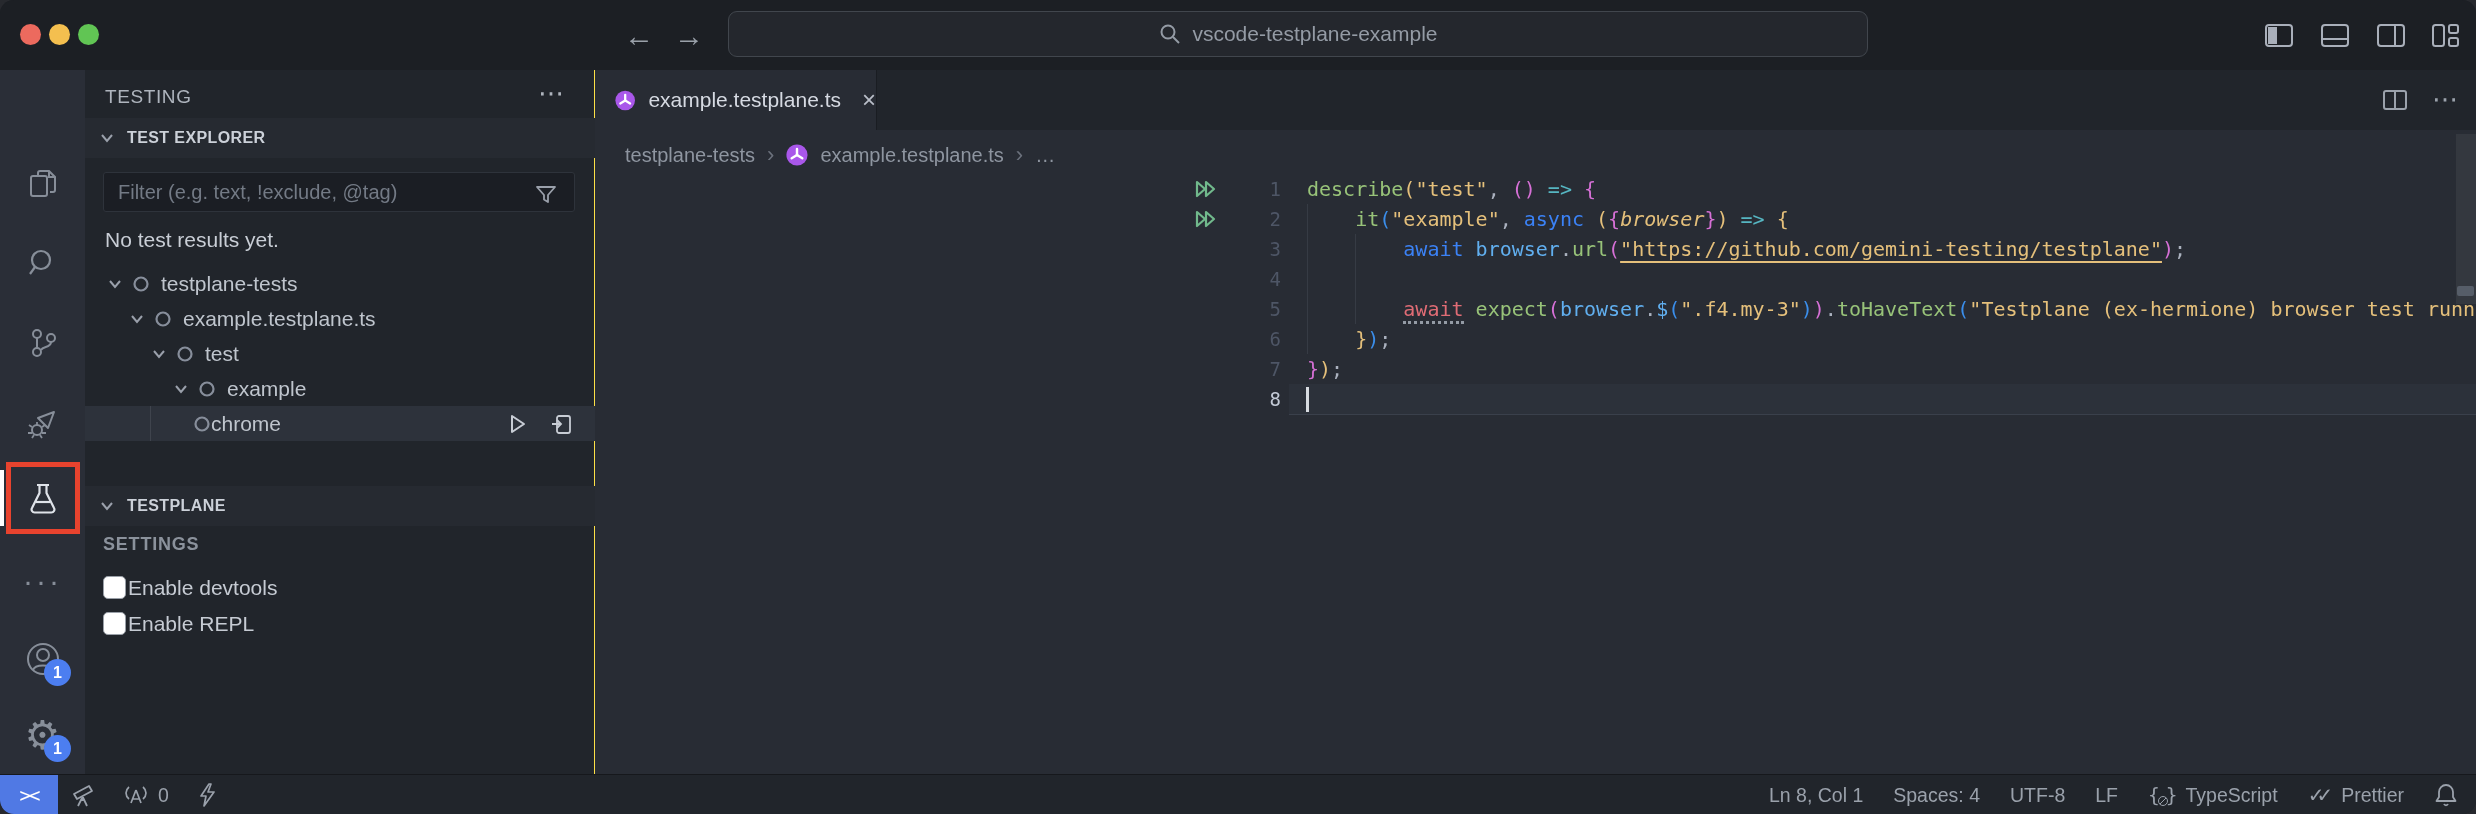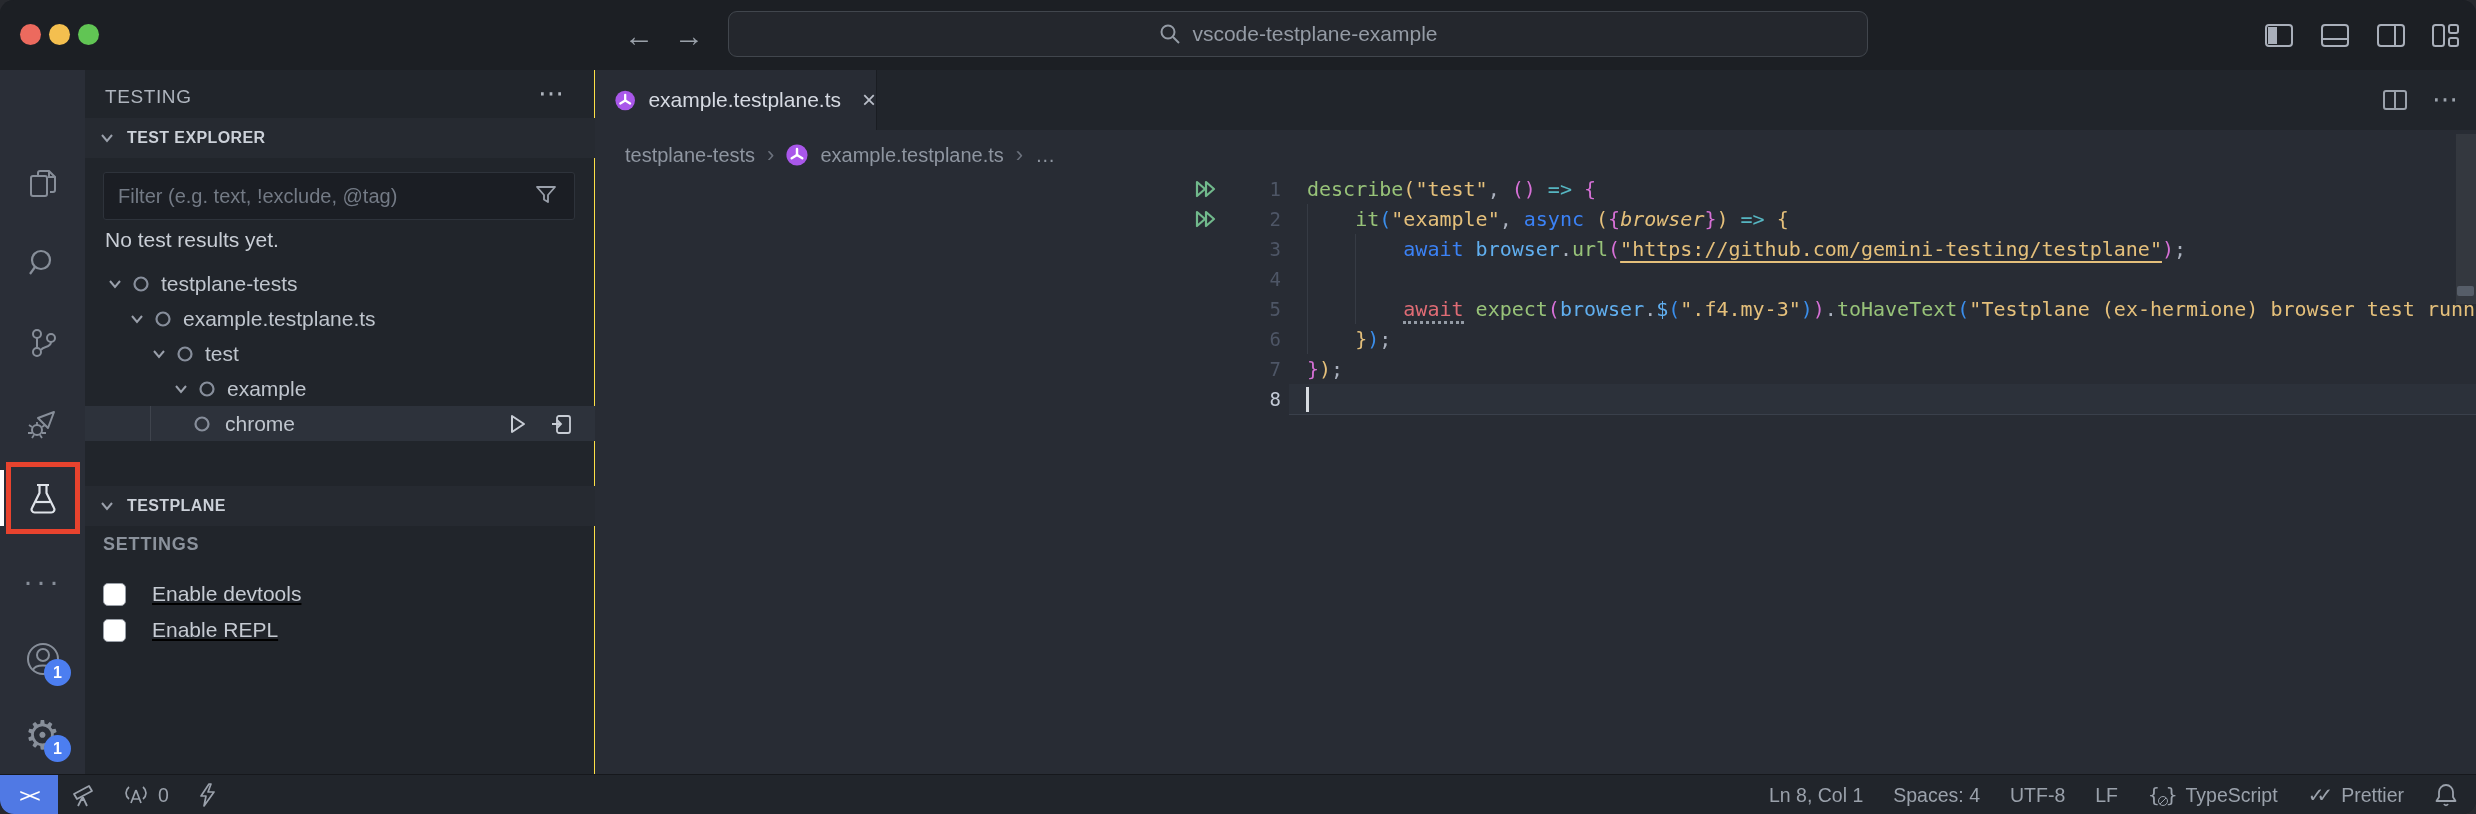--- a/index.html
+++ b/index.html
@@ -25,32 +25,32 @@
   .annotation { position:absolute; left:6px; top:392px; width:74px; height:72px; border:5px solid; z-index:5; }
   .ab-more { color:#878e99; font-size:30px; letter-spacing:3px; }
 
   
   .sidebar { position:absolute; left:85px; top:70px; width:510px; height:704px; background:#21252b; border-right:1px solid #fde047; }
   .sb-title { position:absolute; left:20px; top:16px; font-size:19px; color:#aeb4bd; letter-spacing:.6px; }
   .sb-more { position:absolute; right:28px; top:8px; color:#aeb4bd; font-size:26px; letter-spacing:2px; }
   .section-bar { position:absolute; left:0; width:510px; height:40px; background:#262a31; display:flex; align-items:center; gap:10px; padding-left:12px; }
   .section-bar .lbl { font-size:16px; font-weight:bold; color:#ccd1d9; letter-spacing:.4px; }
   .chev { stroke:#9aa0ab; fill:none; stroke-width:2; }
-  .filter { position:absolute; left:18px; top:102px; width:472px; height:48px; background:#1b1e24; border:1px solid #2e333b;
+  .filter { position:absolute; left:18px; top:102px; width:472px; height:40px; background:#1b1e24; border:1px solid #2e333b;
     border-radius:3px; color:#c8ccd4; font-size:20px; padding:0 50px 0 14px; outline:none; font-family:"Liberation Sans",sans-serif; }
   .filter::placeholder { color:#737a85; }
   .filter-icon { position:absolute; left:448px; top:112px; }
   .no-results { position:absolute; left:20px; top:158px; font-size:21px; color:#c9ced6; }
   .tree { position:absolute; left:0; top:196px; width:510px; }
   .tree-row { position:absolute; left:0; width:510px; height:35px; display:flex; align-items:center; }
   .tree-row.sel { background:#2d323b; }
   .tree-label { font-size:21px; color:#bfc5cd; }
   .tree-actions { position:absolute; right:20px; display:flex; gap:20px; align-items:center; }
   .tp-settings-h { position:absolute; left:18px; top:464px; font-size:18px; font-weight:bold; color:#8b929c; letter-spacing:.8px; }
-  .cb-row { position:absolute; left:18px; display:flex; align-items:flex-end; gap:26px; height:30px;text-decoration:underline; }
+  .cb-row { position:absolute; left:18px; display:flex; align-items:flex-start; gap:2px; height:30px; }
   .cb-box { width:23px; height:23px; background:#ffffff; border:1px solid #9aa0a8; border-radius:5px; }
   .cb-label { font-size:21px; color:#c6cbd3; }
   .indent-guide-tree { position:absolute; width:1px; background:#3f444d; }
 
   
   .editor { position:absolute; left:595px; top:70px; right:0; bottom:40px; background:#282c34; }
   .tabstrip { position:absolute; left:0; top:0; right:0; height:60px; background:#21252b; }
   .tab { position:absolute; left:0; top:0; width:282px; height:60px; background:#282c34; display:flex; align-items:center;
     gap:13px; padding-left:20px; border-right:1px solid #1a1d22; }
   .tab-label { font-size:21px; color:#d6dae2; }
@@ -232,21 +232,21 @@
           </svg>
           <svg style="position:absolute;left:113px;" width="18" height="18" viewBox="0 0 18 18">
             <circle cx="9" cy="9" r="6.5" fill="none" stroke="#878e9b" stroke-width="2.2"></circle>
           </svg>
           <span class="tree-label" style="position:absolute;left:142px;">example</span>
         </div>
         <div class="tree-row sel" style="top: 140px;">
           <svg style="position:absolute;left:108px;" width="18" height="18" viewBox="0 0 18 18">
             <circle cx="9" cy="9" r="6.5" fill="none" stroke="#878e9b" stroke-width="2.2"></circle>
           </svg>
-          <span class="tree-label" style="position:absolute;left:140px;">chrome</span>
+          <span class="tree-label" style="position:absolute;left:126px;">chrome</span>
           <span class="tree-actions">
       <svg width="24" height="24" viewBox="0 0 24 24">
               <path d="M7 4 L19 12 L7 20 Z" fill="none" stroke="#c8cdd5" stroke-width="2" stroke-linejoin="round"></path>
             </svg>
       <svg width="26" height="26" viewBox="0 0 26 26">
               <rect x="8" y="5" width="13" height="17" rx="2" fill="none" stroke="#c8cdd5" stroke-width="1.8"></rect>
               <path d="M4 13 h8 M9 9 l4 4 -4 4" fill="none" stroke="#c8cdd5" stroke-width="1.8" transform="translate(-1,0)"></path>
             </svg>
           </span>
         </div>

